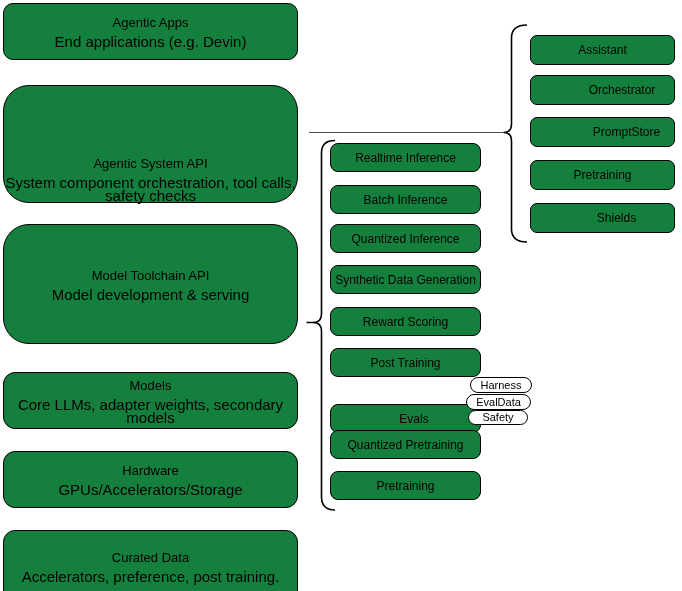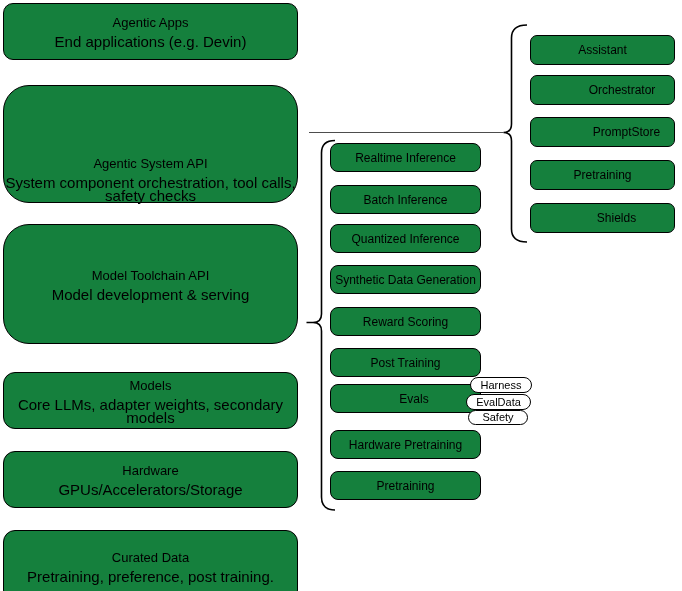--- a/index.html
+++ b/index.html
@@ -94,46 +94,46 @@
   <div class="node lbox" style="top:372px; height:57px; border-radius:12px;">
     <div class="title">Models</div>
     <div class="subtitle">Core LLMs, adapter weights, secondary models</div>
   </div>
   <div class="node lbox" style="top:451px; height:57px; border-radius:12px;">
     <div class="title">Hardware</div>
     <div class="subtitle">GPUs/Accelerators/Storage</div>
   </div>
   <div class="node lbox" style="top:530px; height:72px; border-radius:12px;">
     <div class="title">Curated Data</div>
-    <div class="subtitle">Pretraining, preference, post training.</div>
+    <div class="subtitle">Accelerators, preference, post training.</div>
   </div>
 
   <div class="node mbox" style="top:143px;">
     <span>Realtime Inference</span>
   </div>
   <div class="node mbox" style="top:185px;">
     <span>Batch Inference</span>
   </div>
   <div class="node mbox" style="top:224px;">
     <span>Quantized Inference</span>
   </div>
   <div class="node mbox" style="top:265px;">
     <span>Synthetic Data Generation</span>
   </div>
   <div class="node mbox" style="top:307px;">
     <span>Reward Scoring</span>
   </div>
   <div class="node mbox" style="top:348px;">
     <span>Post Training</span>
   </div>
-  <div class="node mbox" style="top:384px;padding-left:17px;">
+  <div class="node mbox" style="top:404px;padding-left:17px;">
     <span>Evals</span>
   </div>
   <div class="node mbox" style="top:430px;">
-    <span>Hardware Pretraining</span>
+    <span>Quantized Pretraining</span>
   </div>
   <div class="node mbox" style="top:471px;">
     <span>Pretraining</span>
   </div>
 
   <div class="pill" style="left:470px; top:377px; width:62px; height:16px;">
     <span>Harness</span>
   </div>
   <div class="pill" style="left:466px; top:394px; width:65px; height:16px;">
     <span>EvalData</span>

